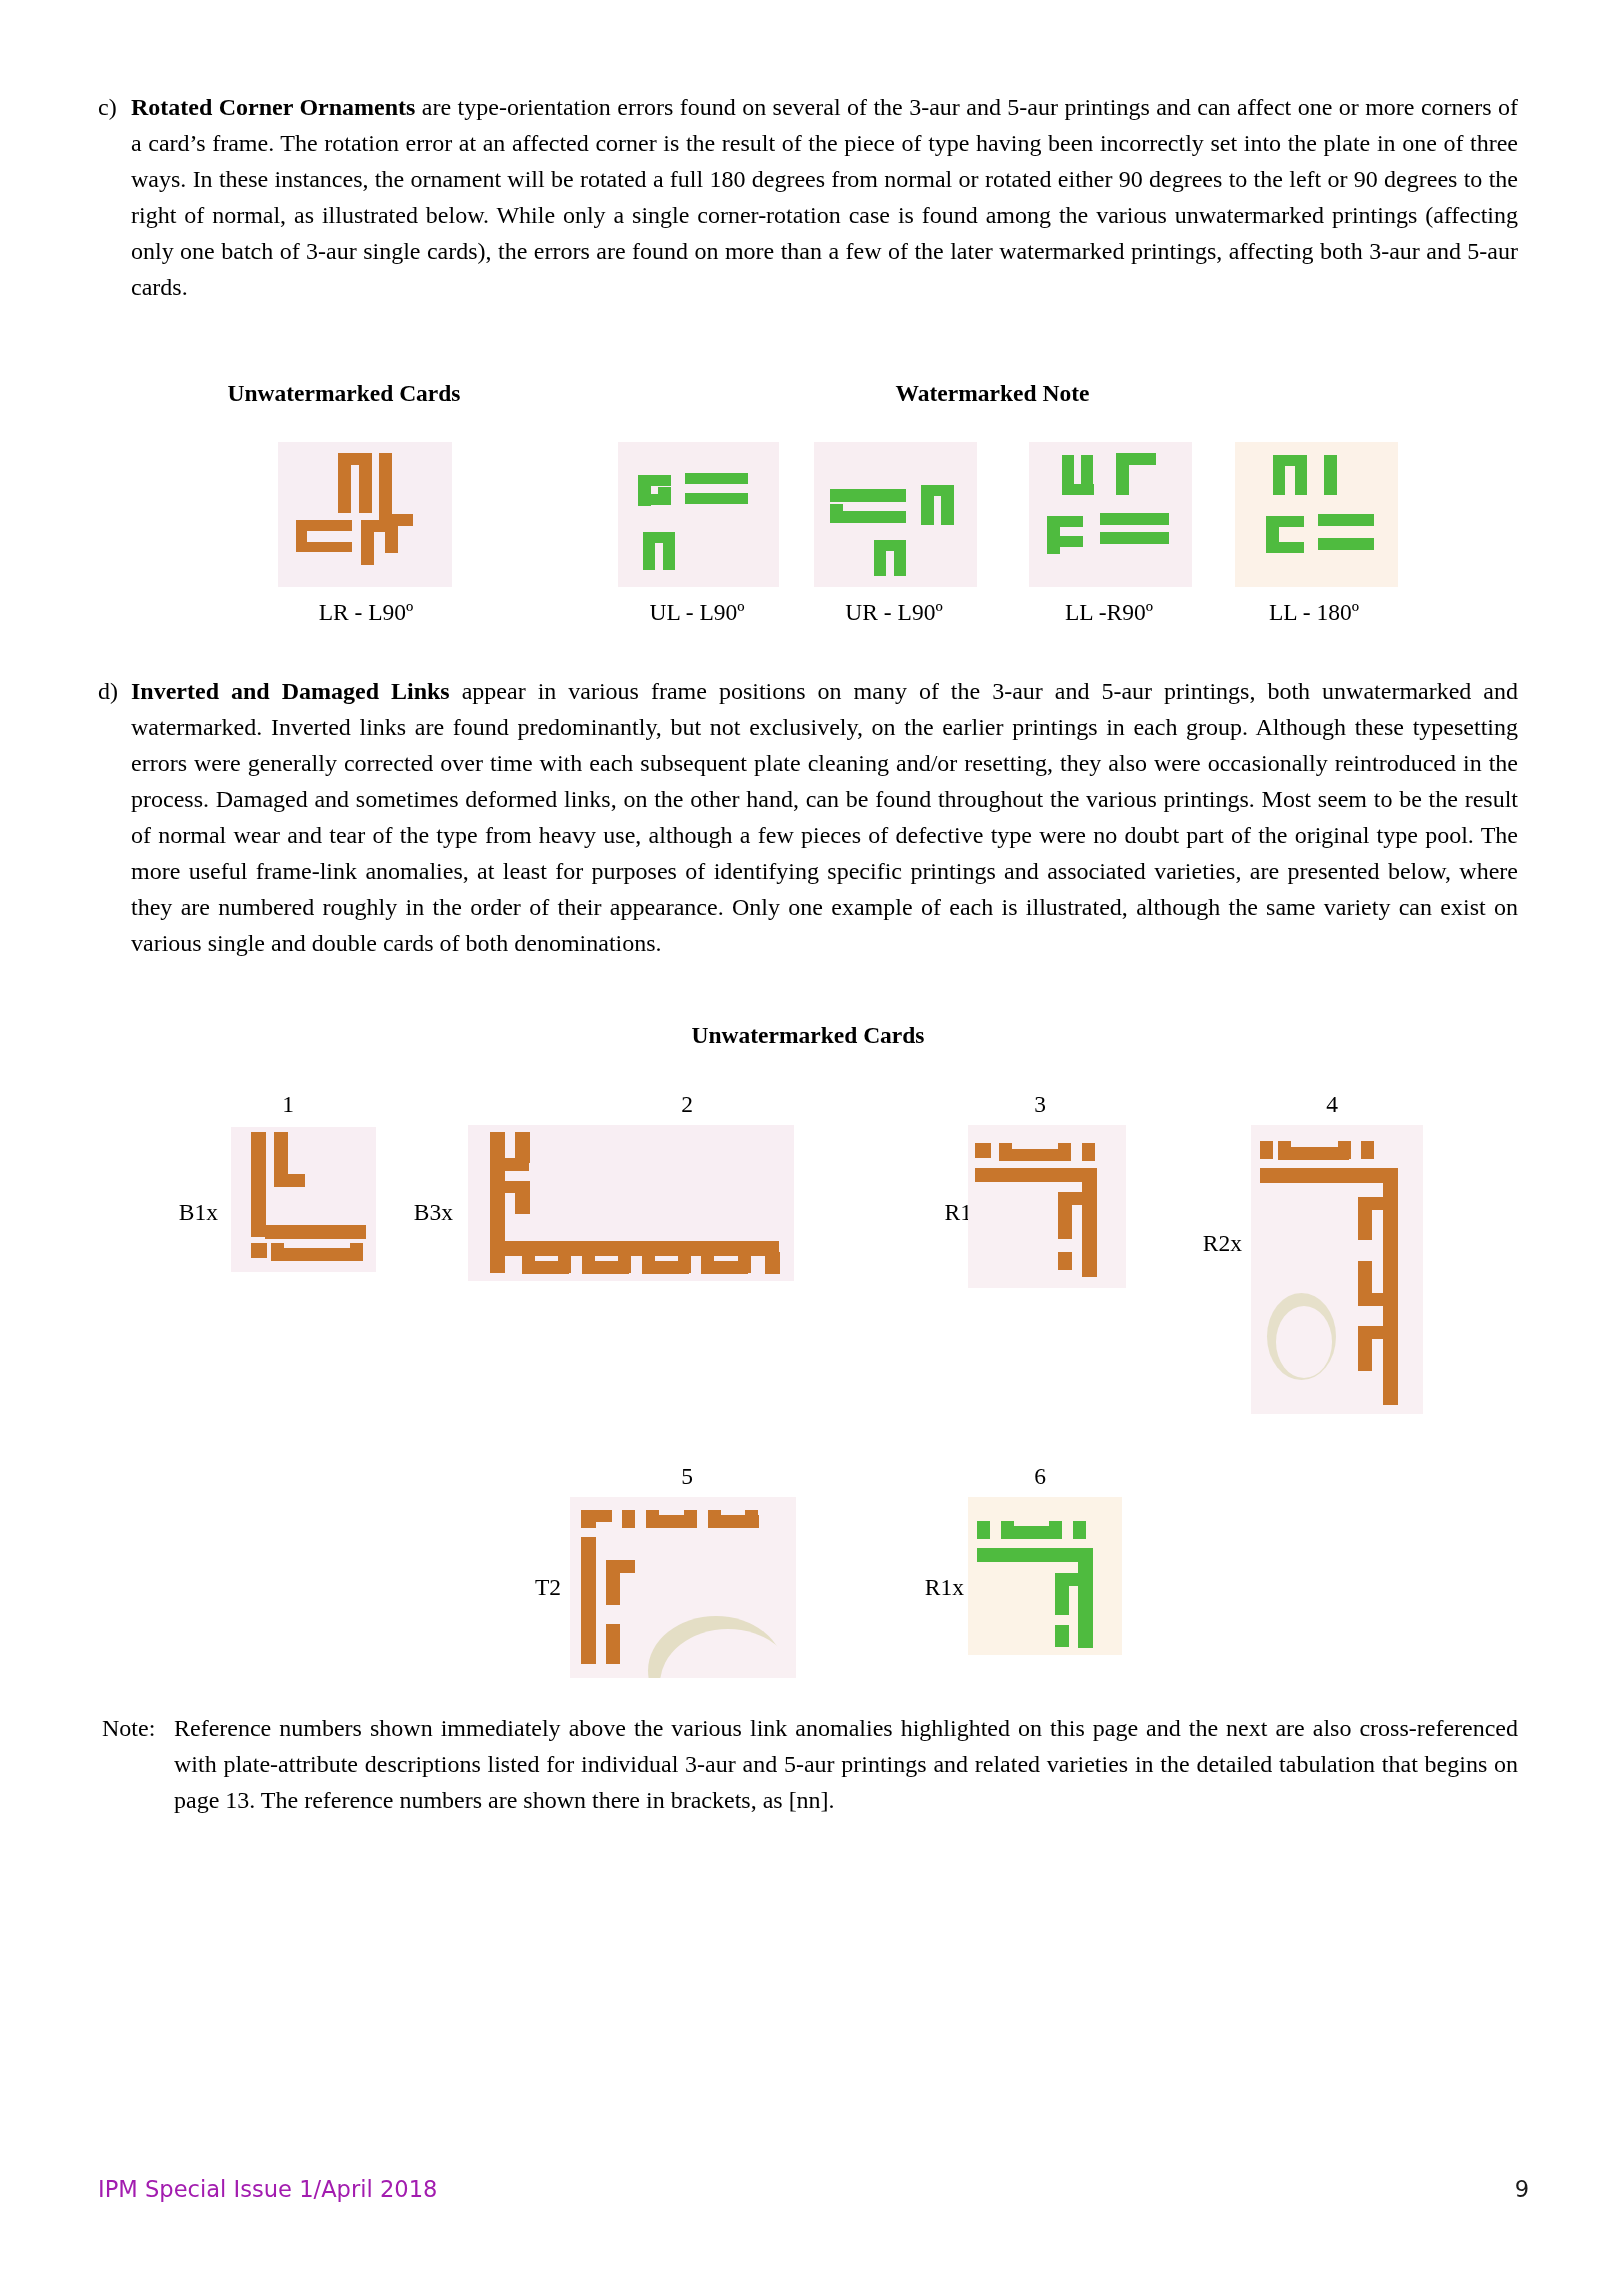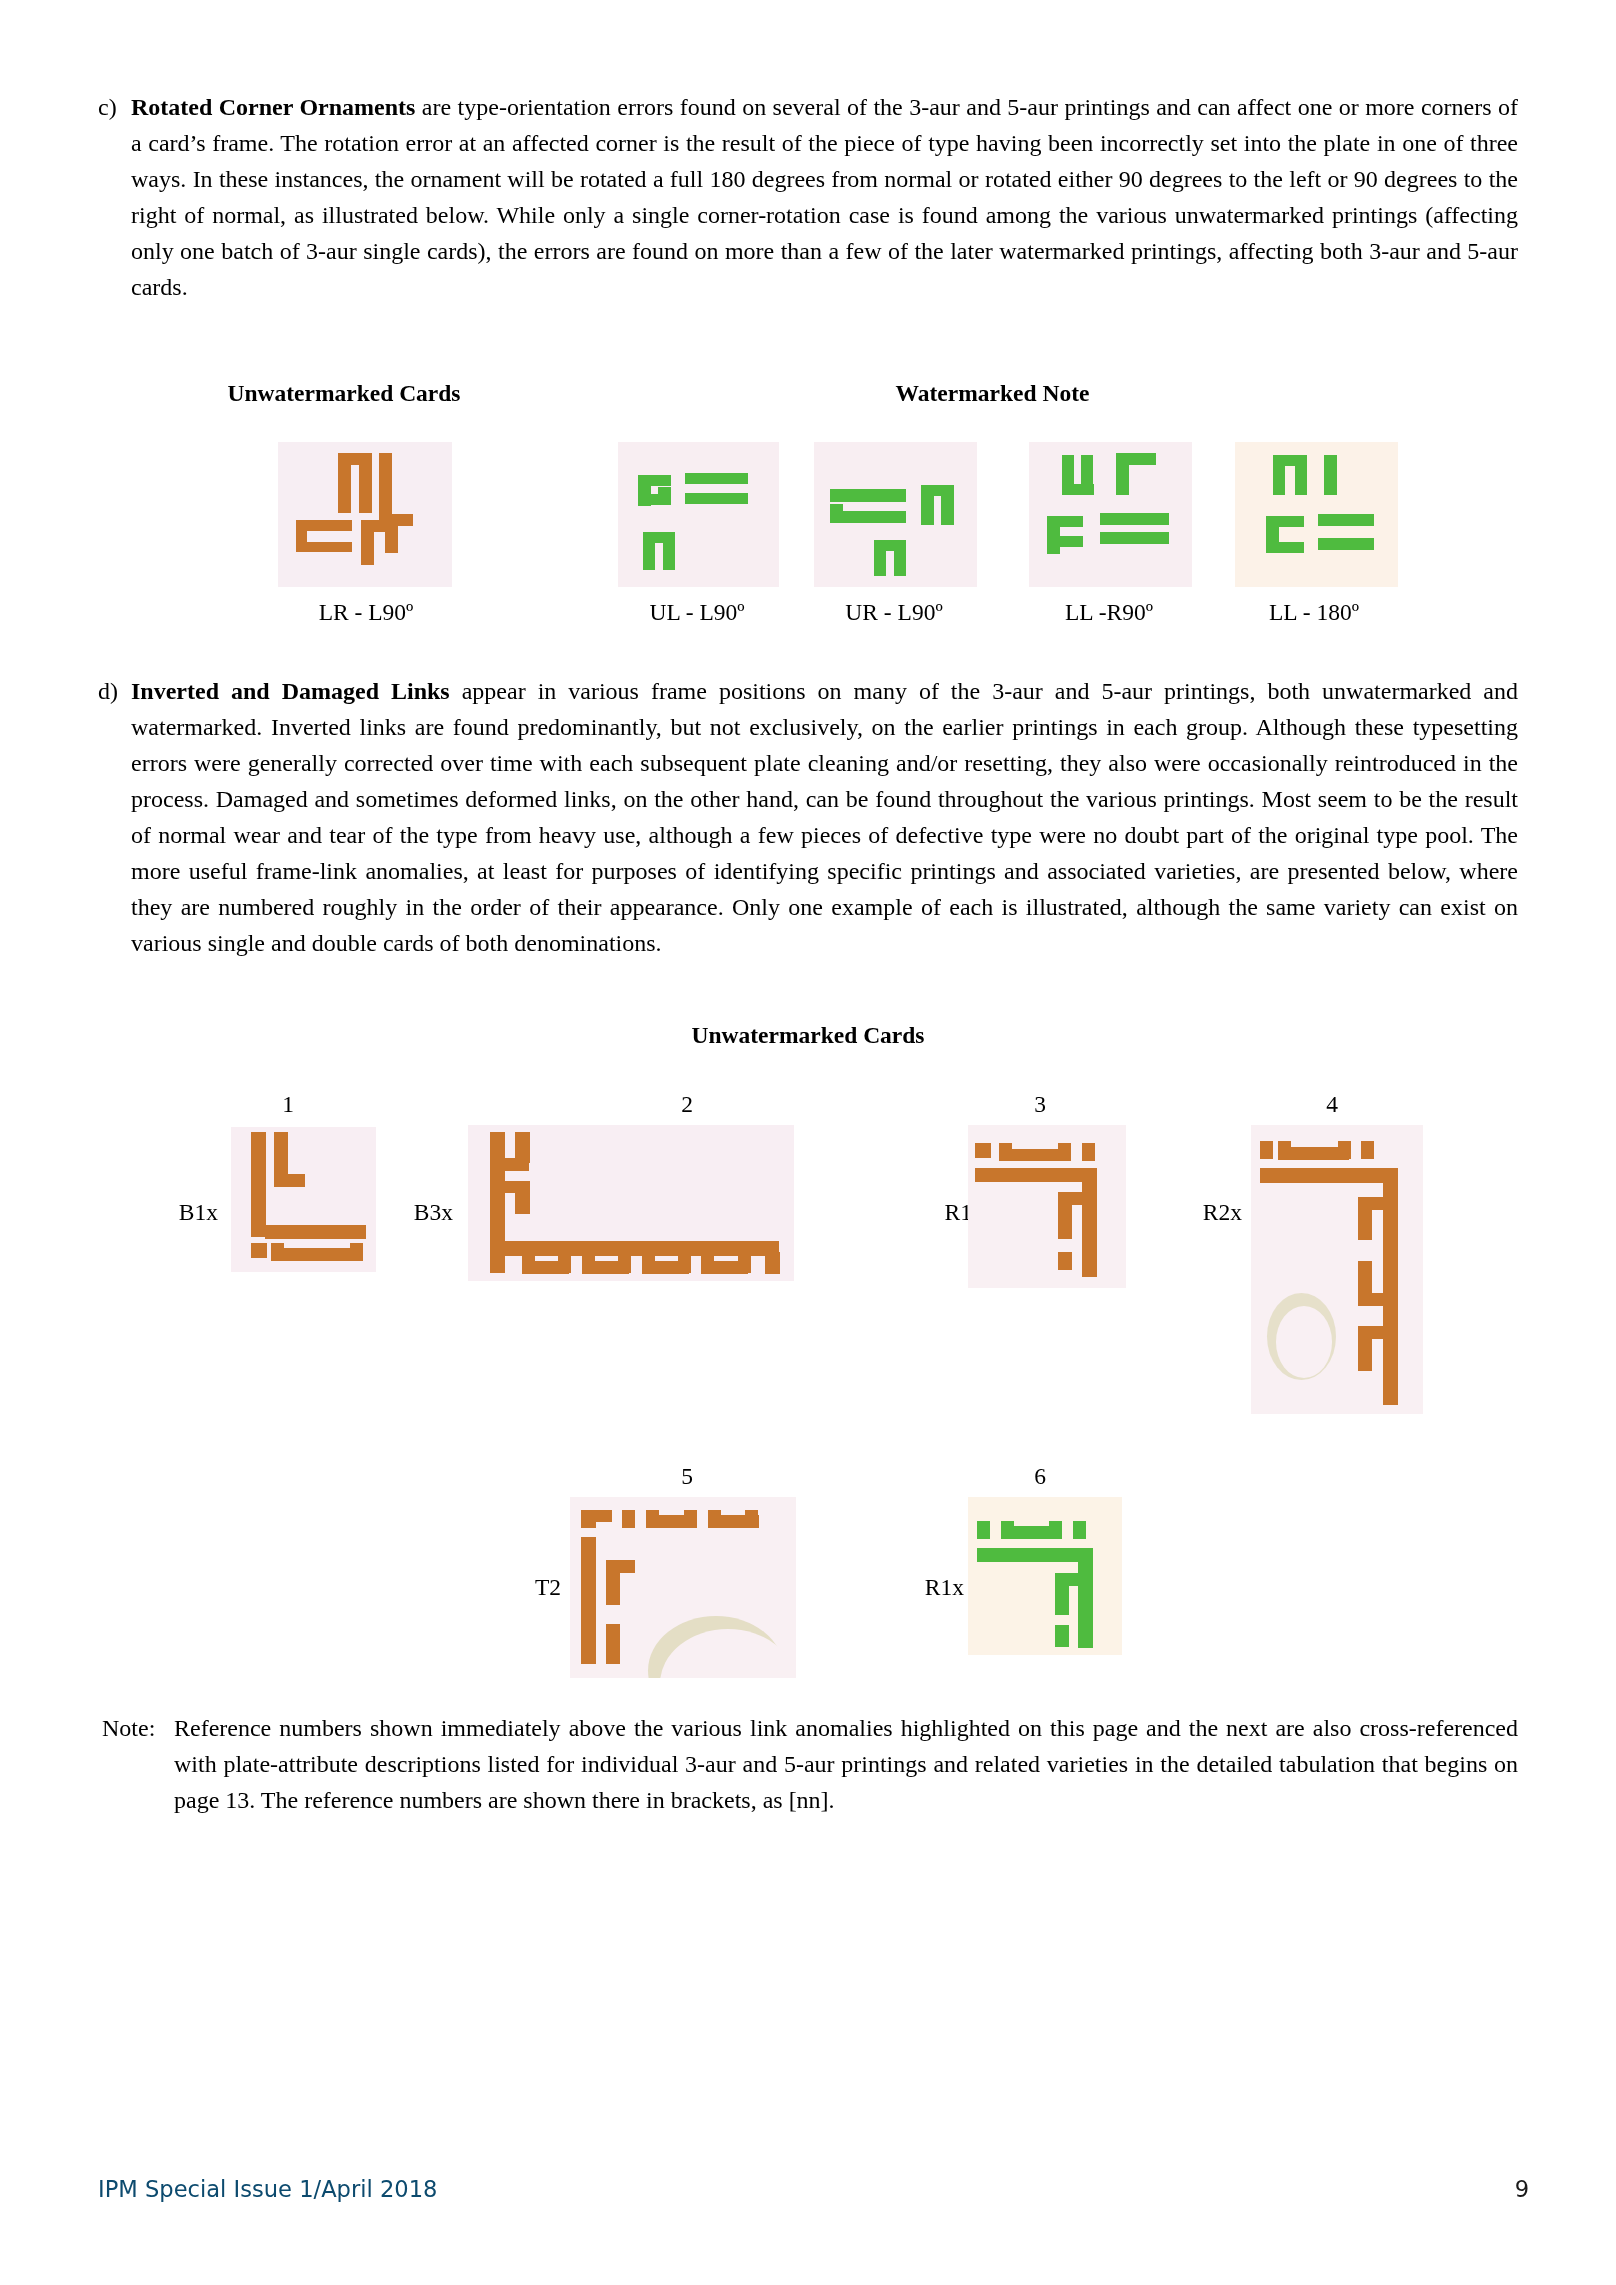--- a/index.html
+++ b/index.html
@@ -71,21 +71,21 @@
     overflow: hidden;
   }
 
   
   .footer-left {
     position: absolute;
     left: 98px;
     top: 2176px;
     font-family: "DejaVu Sans", sans-serif;
     font-size: 22.6px;
-    color: #0c4a6e;
+    color: #a21caf;
   }
   .footer-right {
     position: absolute;
     left: 1493px;
     top: 2176px;
     width: 36px;
     text-align: right;
     font-family: "DejaVu Sans", sans-serif;
     font-size: 22.6px;
     color: #1a1a1a;
@@ -183,21 +183,21 @@
   <div class="section-title" style="left:591px; top:1022px; width:434px;">Unwatermarked Cards</div>
 
   <div class="numlabel" style="left:261px; top:1091px; width:54px;">1</div>
   <div class="numlabel" style="left:660px; top:1091px; width:54px;">2</div>
   <div class="numlabel" style="left:1013px; top:1091px; width:54px;">3</div>
   <div class="numlabel" style="left:1305px; top:1091px; width:54px;">4</div>
 
   <div class="sidelabel" style="left:109px; top:1199px; width:109px;">B1x</div>
   <div class="sidelabel" style="left:344px; top:1199px; width:109px;">B3x</div>
   <div class="sidelabel" style="left:863px; top:1199px; width:109px;">R1</div>
-  <div class="sidelabel" style="left:1133px; top:1199px; width:109px;">R2x</div>
+  <div class="sidelabel" style="left:1133px; top:1230px; width:109px;">R2x</div>
 
   <div class="swatch" style="left:231px; top:1127px; width:145px; height:145px; background:#f8eef3;">
     <div class="bar" style="left:20px; top:5.4px; width:14.5px; height:105px; background:#c8762c;"></div>
     <div class="bar" style="left:34px; top:98px; width:101px; height:13.6px; background:#c8762c;"></div>
     <div class="bar" style="left:43px; top:5.4px; width:13.6px; height:54px; background:#c8762c;"></div>
     <div class="bar" style="left:43px; top:47px; width:31px; height:12.7px; background:#c8762c;"></div>
     <div class="bar" style="left:20px; top:116px; width:16.3px; height:14.5px; background:#c8762c;"></div>
     <div class="bar" style="left:40px; top:116px; width:12.7px; height:18px; background:#c8762c;"></div>
     <div class="bar" style="left:40px; top:121px; width:90px; height:12.7px; background:#c8762c;"></div>
     <div class="bar" style="left:119px; top:116px; width:12.7px; height:18px; background:#c8762c;"></div>

